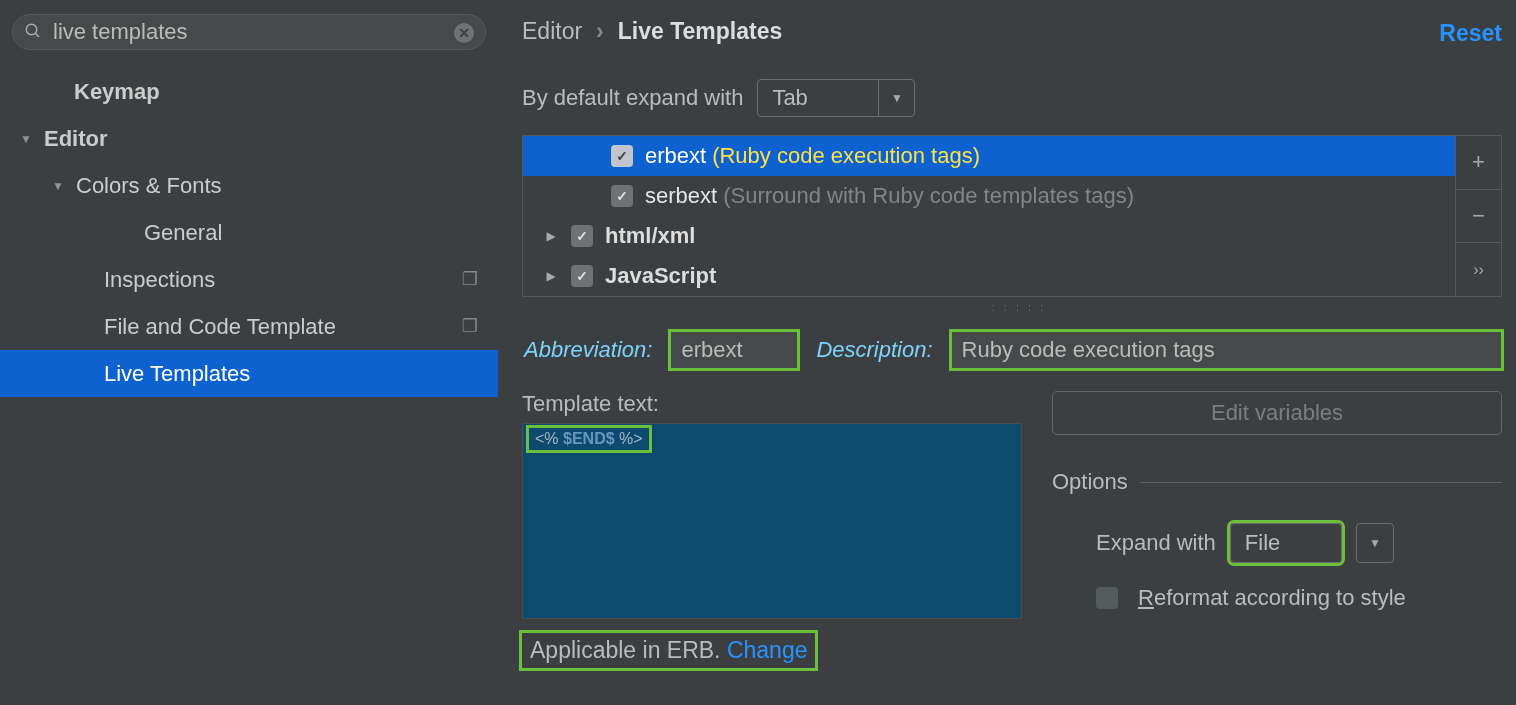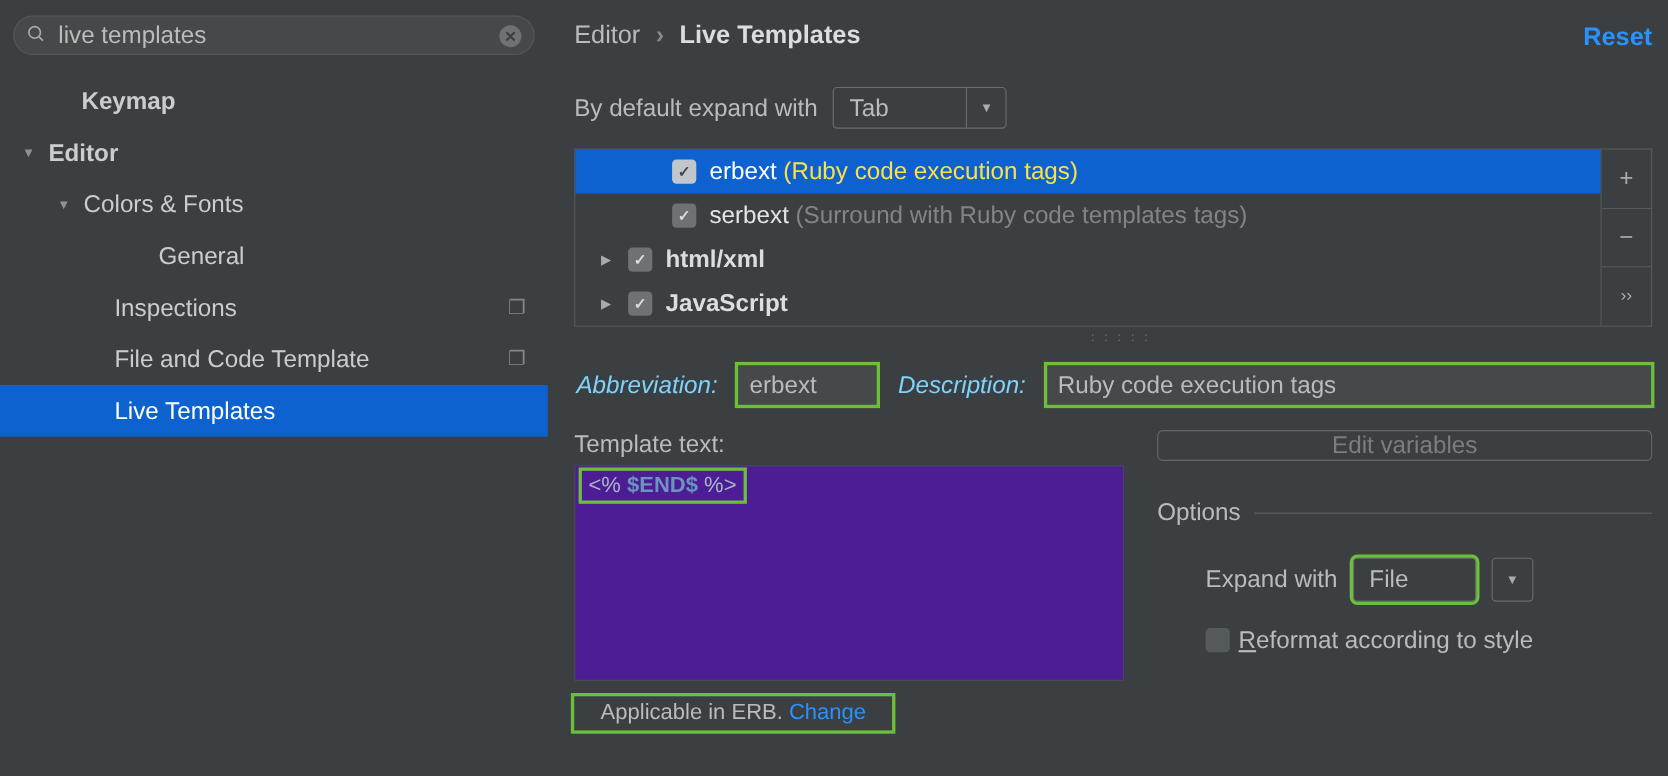--- a/index.html
+++ b/index.html
@@ -83,40 +83,40 @@
   .text-field {
     background:#45494a; border:1px solid #5a5e60; color:#bbb; font-size:22px;
     height:38px; padding:0 10px; outline:none;
   }
   .hl-green { outline:3px solid #6bbf3a; outline-offset:-1px; border-color:transparent; }
   
   .template-area { display:flex; gap:30px; margin-top:22px; margin-right:14px; }
   .ta-left { flex:1; }
   .ta-label { font-size:22px; color:#bbb; margin-bottom:6px; }
   .code-box {
-    background:#4c1d95; border:1px solid #4a4d4f; height:196px; color:#a9b7c6;
-    font-family:"Menlo","Consolas",monospace; font-size:20px; padding:4px 6px; position:relative;
+    background:#0c4a6e; border:1px solid #4a4d4f; height:196px; color:#a9b7c6;
+    font-family:"Menlo","Consolas",monospace; font-size:16px; padding:4px 6px; position:relative;
   }
   .code-hl { display:inline-block; outline:3px solid #6bbf3a; padding:2px 6px; }
   .code-hl .var { color:#6897bb; font-weight:bold; }
   
   .ta-right { width:450px; }
   .edit-vars-btn {
-    width:100%; height:28px; border:1px solid #64686a; border-radius:5px; background:#3c3f41;
+    width:100%; height:44px; border:1px solid #64686a; border-radius:5px; background:#3c3f41;
     color:#7a7e80; font-size:22px; cursor:default;
   }
   .opt-header { font-size:22px; color:#bbb; margin-top:34px; display:flex; align-items:center; gap:12px;}
   .opt-header .line{ flex:1; height:1px; background:#5e6264; }
   .opt-row { display:flex; align-items:center; gap:14px; margin-top:28px; padding-left:44px; font-size:22px;}
   .sel-hl { outline:3px solid #6bbf3a; }
-  .reformat-row { display:flex; align-items:center; gap:8px; margin-top:22px; padding-left:44px; font-size:22px;}
+  .reformat-row { display:flex; align-items:center; gap:20px; margin-top:22px; padding-left:44px; font-size:22px;}
   .uchk { width:22px;height:22px;border-radius:4px;background:#555a5c;display:inline-block;}
   .underline-r { text-decoration:underline; text-decoration-color:#bbb; }
   
-  .applicable-row { margin-top:14px; font-size:20px; display:inline-block; outline:3px solid #6bbf3a; padding:4px 24px; }
+  .applicable-row { margin-top:14px; font-size:23px; display:inline-block; outline:3px solid #6bbf3a; padding:4px 8px; }
   .applicable-row .txt { color:#bbb; }
   .applicable-row .chg { color:#2893ff; cursor:pointer; }
 </style>
 </head>
 <body>
 
 <div class="sidebar">
   <div class="search-wrap">
     <span class="search-icon">
       <svg width="18" height="18" viewBox="0 0 24 24" fill="none" stroke="#aaa" stroke-width="2">

